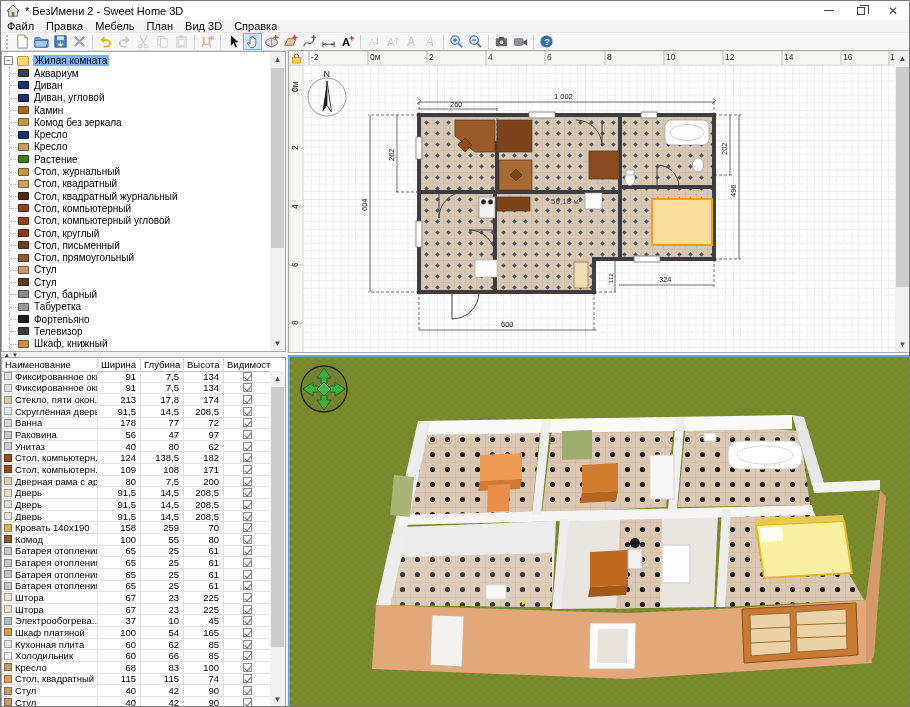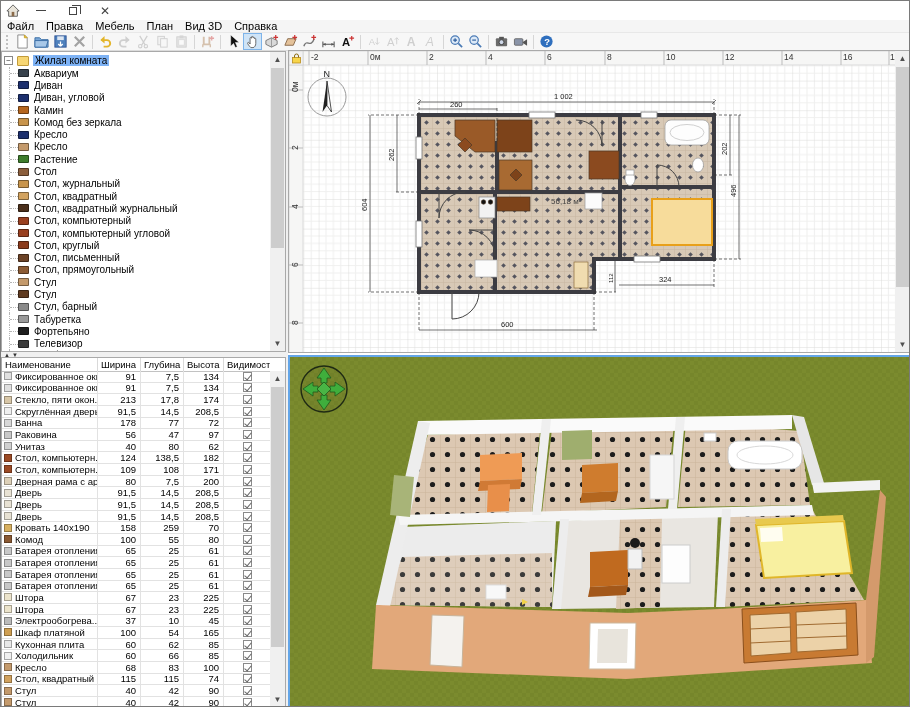--- a/index.html
+++ b/index.html
@@ -75,20 +75,21 @@
 </head>
 <body>
 
 <div class="win">
 
   <div class="titlebar">
     <svg class="appicon" viewBox="0 0 16 16">
       <polygon points="8,1 15,8 13,8 13,14 3,14 3,8 1,8" fill="#e8e4da" stroke="#555" stroke-width="1"></polygon>
       <rect x="6.5" y="9" width="3" height="5" fill="#8a6a4a"></rect>
     </svg>
+    <span class="ttl">* БезИмени 2 - Sweet Home 3D</span>
     <div class="winbtns">
       <div class="winbtn">
           <div class="glyph-min"></div>
         </div>
       <div class="winbtn">
           <div class="glyph-restore"></div>
         </div>
       <div class="winbtn">
           <span class="glyph-close">✕</span>
         </div>
@@ -316,25 +317,20 @@
             </div>
             <div class="titem">
               <span class="tguide"></span>
               <span class="ticon" style="background: rgb(196, 154, 108);"></span>
               <span class="tlabel">Кресло</span>
             </div>
             <div class="titem">
               <span class="tguide"></span>
               <span class="ticon" style="background: rgb(62, 125, 44);"></span>
               <span class="tlabel">Растение</span>
-            </div>
-            <div class="titem">
-              <span class="tguide"></span>
-              <span class="ticon" style="background: rgb(139, 94, 60);"></span>
-              <span class="tlabel">Стол</span>
             </div>
             <div class="titem">
               <span class="tguide"></span>
               <span class="ticon" style="background: rgb(200, 148, 75);"></span>
               <span class="tlabel">Стол, журнальный</span>
             </div>
             <div class="titem">
               <span class="tguide"></span>
               <span class="ticon" style="background: rgb(210, 162, 94);"></span>
               <span class="tlabel">Стол, квадратный</span>

